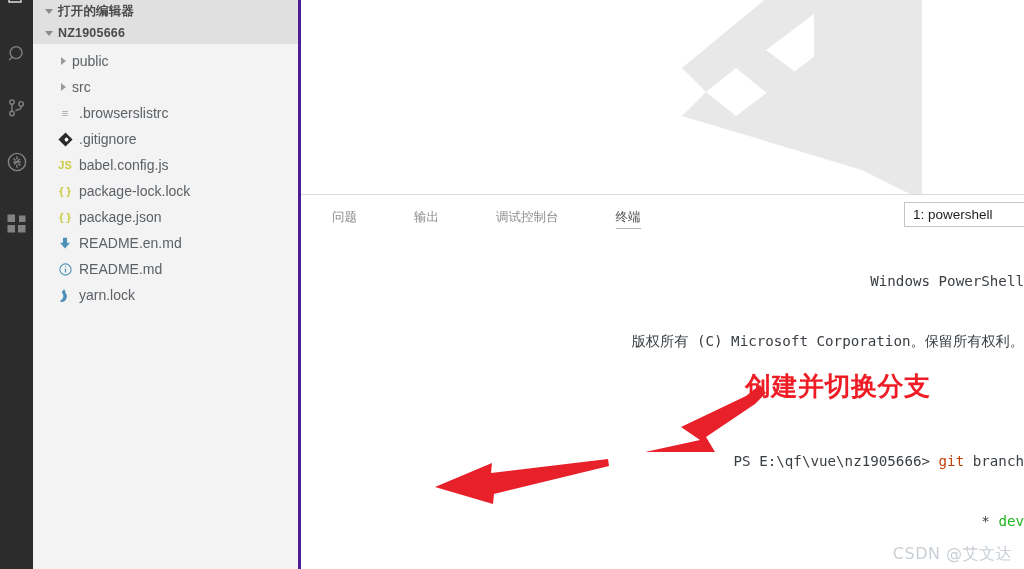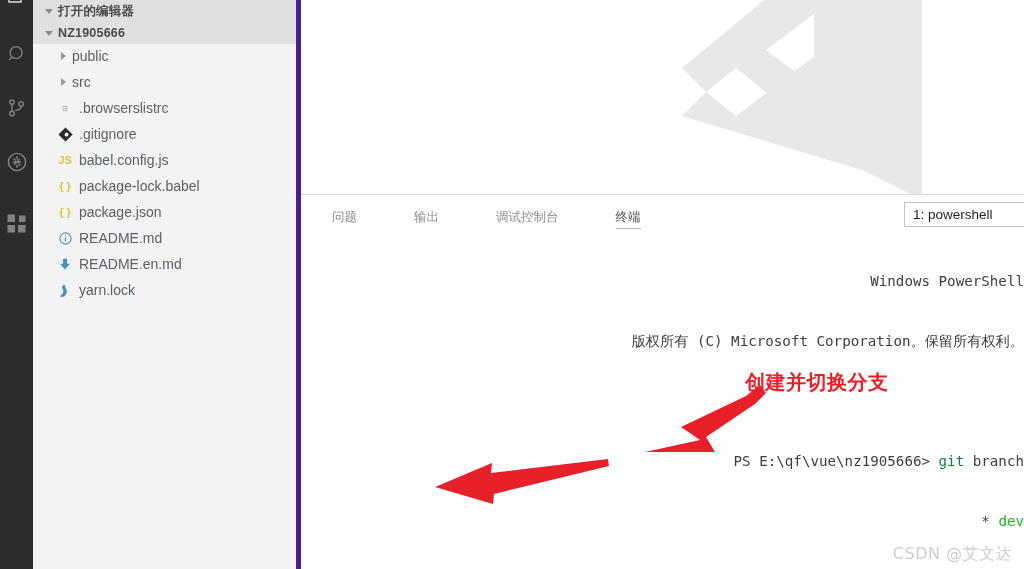--- a/index.html
+++ b/index.html
@@ -29,21 +29,21 @@
     opacity: .62;
   }
   .act-item.active { opacity: .95; }
   .act-item svg { display: block; }
 
   
   .sidebar {
     width: 268px; height: 569px;
     flex: 0 0 268px;
     background: #f3f3f3;
-    border-right: 5px solid #4c1d95;
+    border-right: 3px solid #4c1d95;
     position: relative;
     overflow: hidden;
     font-size: 13.5px;
     color: #53595d;
   }
   .section-header {
     height: 22px;
     display: flex; align-items: center;
     padding-left: 8px;
     background: #e0e0e0;
@@ -67,21 +67,21 @@
     width: 0; height: 0;
     border-top: 4.5px solid transparent;
     border-bottom: 4.5px solid transparent;
     border-left: 5px solid #9a9a9a;
   }
   .hdr-label { line-height: 22px; }
 
   .tree { padding-top: 4px; background: #f3f3f3; }
   .tree-row {
     height: 26px;
-    display: flex; 
+    display: flex; align-items: center;
     padding-left: 22px;
     font-size: 14px;
     color: #5b6166;
     white-space: nowrap;
   }
   .tree-row .tw {
     width: 16px; height: 16px;
     display: inline-flex; align-items: center; justify-content: center;
     flex: 0 0 16px;
   }
@@ -161,29 +161,29 @@
     position: absolute;
     left: 25px; right: 0; top: 36px; bottom: 0;
     font-family: "DejaVu Sans Mono", "Liberation Mono", monospace;
     font-size: 14.2px;
     line-height: 20px;
     color: #3b4045;
     white-space: pre;
     text-align: right;
   }
   .t-line { height: 20px; }
-  .c-cmd   { color: #15803d; }
+  .c-cmd   { color: #c2410c; }
   .c-green { color: #1fb81f; }
 
   
   .anno-text {
     position: absolute;
     left: 745px; top: 369px;
     font-family: "DejaVu Sans", sans-serif;
-    font-size: 20px;
+    font-size: 26px;
     font-weight: bold;
     color: #ee1c25;
     letter-spacing: .5px;
     -webkit-text-stroke: 3px #ffffff;
     paint-order: stroke fill;
     text-shadow:
       -2px 0 #fff, 2px 0 #fff, 0 -2px #fff, 0 2px #fff,
       -2px -2px #fff, 2px -2px #fff, -2px 2px #fff, 2px 2px #fff;
     white-space: nowrap;
   }
@@ -317,47 +317,47 @@
         <span class="fname">.gitignore</span>
       </div>
 
       <div class="tree-row indent-file">
         <span class="ficon ic-js">JS</span>
         <span class="fname">babel.config.js</span>
       </div>
 
       <div class="tree-row indent-file">
         <span class="ficon ic-json">{ }</span>
-        <span class="fname">package-lock.babel</span>
+        <span class="fname">package-lock.lock</span>
       </div>
 
       <div class="tree-row indent-file">
         <span class="ficon ic-json">{ }</span>
         <span class="fname">package.json</span>
+      </div>
+
+      <div class="tree-row indent-file">
+        <span class="ficon">
+          <svg width="14" height="14" viewBox="0 0 24 24" fill="#4d91b8">
+            <rect x="8.5" y="3" width="7" height="9"></rect>
+            <path d="M3.5 11.5 12 21.5 20.5 11.5z"></path>
+          </svg>
+        </span>
+        <span class="fname">README.en.md</span>
       </div>
 
       <div class="tree-row indent-file">
         <span class="ficon">
           <svg width="15" height="15" viewBox="0 0 24 24" fill="none" stroke="#4d91b8" stroke-width="1.7">
             <circle cx="12" cy="12" r="9"></circle>
             <path d="M12 10.5v6.2" stroke-width="2"></path>
             <circle cx="12" cy="7.2" r="1" fill="#4d91b8" stroke="none"></circle>
           </svg>
         </span>
         <span class="fname">README.md</span>
-      </div>
-
-      <div class="tree-row indent-file">
-        <span class="ficon">
-          <svg width="14" height="14" viewBox="0 0 24 24" fill="#4d91b8">
-            <rect x="8.5" y="3" width="7" height="9"></rect>
-            <path d="M3.5 11.5 12 21.5 20.5 11.5z"></path>
-          </svg>
-        </span>
-        <span class="fname">README.en.md</span>
       </div>
 
       <div class="tree-row indent-file">
         <span class="ficon">
           <svg width="14" height="15" viewBox="0 0 24 24" fill="#4d91b8">
             <path d="M11 2c1.6 1.4 2.2 3.2 1.6 5.2 1.6 1.4 2.6 3.6 2.6 6 0 3.4-1.6 6.6-4.2 8.6-2.4 1.2-5 1.6-6.6.8-.8-.6-.4-1.6.6-2.4 2-1.6 3.6-3.4 4-5.6.4-2.6-.4-5-2-6.8C6 6 7.6 3.6 9.4 2.4c.6-.4 1.2-.6 1.6-.4z"></path>
           </svg>
         </span>
         <span class="fname">yarn.lock</span>
       </div>

